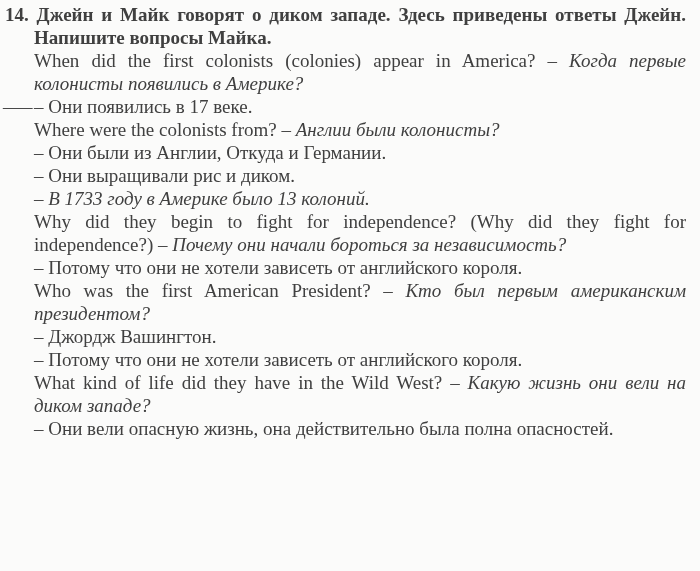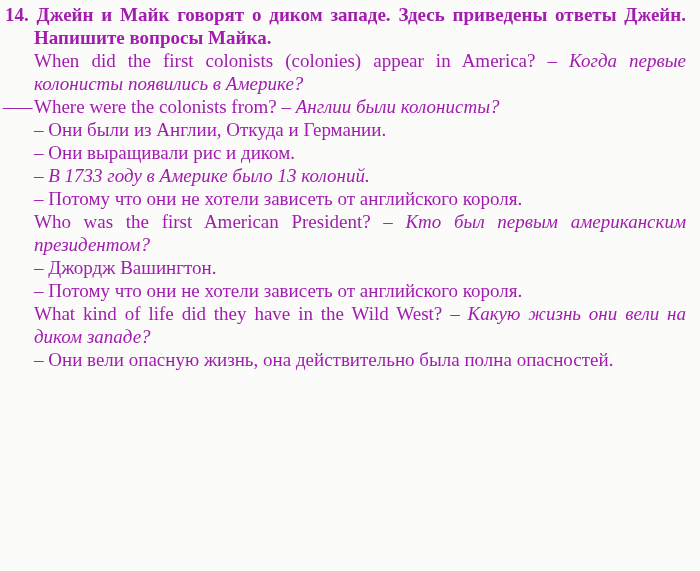--- a/index.html
+++ b/index.html
@@ -8,21 +8,21 @@
     background: #fbfbfa;
   }
   .page {
     position: relative;
     width: 700px;
     height: 571px;
     box-sizing: border-box;
     padding: 3px 14px 0 34px;
     overflow: hidden;
     background: #fbfbfa;
-    color: #a21caf;
+    color: #404040;
     font-family: "Liberation Serif", "DejaVu Serif", serif;
     font-size: 19px;
     line-height: 23px;
     text-align: justify;
   }
   .page p { margin: 0; padding: 0; }
   .heading {
     font-weight: bold;
     text-indent: -29px; 
   }
@@ -36,29 +36,30 @@
   }
 </style>
 </head>
 <body>
 
 <div class="page">
 
   <p class="heading"><span>14.</span> <span>Джейн и Майк говорят о диком западе. Здесь приведены ответы Джейн. Напишите вопросы Майка.</span></p>
 
   <p class="question"><span>When did the first colonists (colonies) appear in America?</span> <span>–</span> <span class="q-ru">Когда первые колонисты появились в Америке?</span></p>
-  <p class="answer"><span class="margin-mark">—</span></p>
+  <p class="answer"><span class="margin-mark">—</span><span>– Они появились в 17 веке.</span></p>
 
   <p class="question"><span>Where were the colonists from?</span> <span>–</span> <span class="q-ru">Англии были колонисты?</span></p>
   <p class="answer"><span>– Они были из Англии, Откуда и Германии.</span></p>
 
   <p class="answer"><span>– Они выращивали рис и диком.</span></p>
 
   <p class="answer italic"><span>– В 1733 году в Америке было 13 колоний.</span></p>
 
+  <p class="question"><span>Why did they begin to fight for independence? (Why did they fight for independence?)</span> <span>–</span> <span class="q-ru">Почему они начали бороться за независимость?</span></p>
   <p class="answer"><span>– Потому что они не хотели зависеть от английского короля.</span></p>
 
   <p class="question"><span>Who was the first American President?</span> <span>–</span> <span class="q-ru">Кто был первым американским президентом?</span></p>
   <p class="answer"><span>– Джордж Вашингтон.</span></p>
 
   <p class="answer"><span>– Потому что они не хотели зависеть от английского короля.</span></p>
 
   <p class="question"><span>What kind of life did they have in the Wild West?</span> <span>–</span> <span class="q-ru">Какую жизнь они вели на диком западе?</span></p>
   <p class="answer"><span>– Они вели опасную жизнь, она действительно была полна опасностей.</span></p>
 

